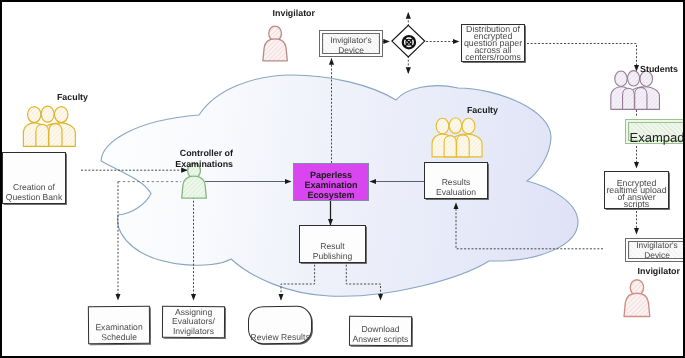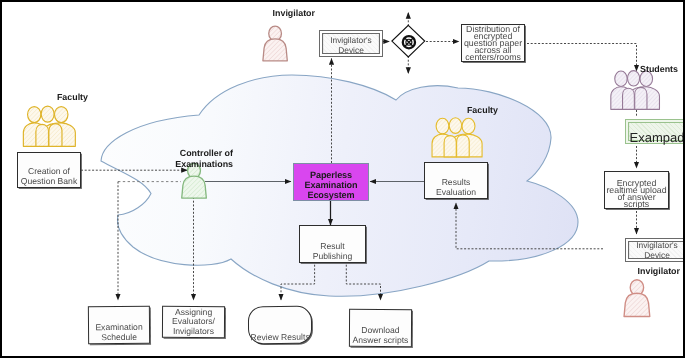--- a/index.html
+++ b/index.html
@@ -193,21 +193,21 @@
         <circle cx="408.9" cy="42.2" r="6.1" fill="#ffffff" stroke="#111111" stroke-width="2.3"></circle>
         <path d="M404.9,38.2 L412.9,46.2 M412.9,38.2 L404.9,46.2" stroke="#111111" stroke-width="1.35" stroke-linecap="round"></path>
         <circle cx="408.9" cy="42.2" r="3.0" fill="none" stroke="#111111" stroke-width="1.1"></circle>
       </g>
 
     </g>
   </svg>
 
   <div id="nodes">
 
-    <div class="nodebox shadowbox" style="left:17px;top:152px;width:64px;height:36px;">
+    <div class="nodebox shadowbox" style="left:2px;top:152px;width:64px;height:52px;">
       <span class="boxtext">Creation of
 Question Bank</span>
     </div>
 
     <div class="nodebox dblbox" style="left:299px;top:30px;width:64px;height:27px;">
       <span class="boxtext sm">Invigilator's
 Device</span>
     </div>
 
     <div class="nodebox shadowbox" style="left:461px;top:24px;width:64px;height:38px;">
@@ -258,21 +258,21 @@
     <div class="nodebox shadowbox sk2" style="left:162px;top:306px;width:63px;height:32px;">
       <span class="boxtext">Assigning
 Evaluators/
 Invigilators</span>
     </div>
 
     <div class="nodebox shadowbox sk1" style="left:248px;top:306px;width:64px;height:38px;border-radius:15px;">
       <span class="boxtext">Review Results</span>
     </div>
 
-    <div class="nodebox shadowbox sk2" style="left:349px;top:309px;width:63px;height:38px;">
+    <div class="nodebox shadowbox sk2" style="left:349px;top:316px;width:63px;height:30px;">
       <span class="boxtext">Download
 Answer scripts</span>
     </div>
 
   </div>
 
   <div id="labels">
     <div class="lbl rolelbl" style="left:234px;top:8px;width:81px;">Invigilator</div>
     <div class="lbl rolelbl" style="left:7px;top:92px;width:81px;">Faculty</div>
     <div class="lbl rolelbl" style="left:152px;top:148px;width:81px;">Controller of

